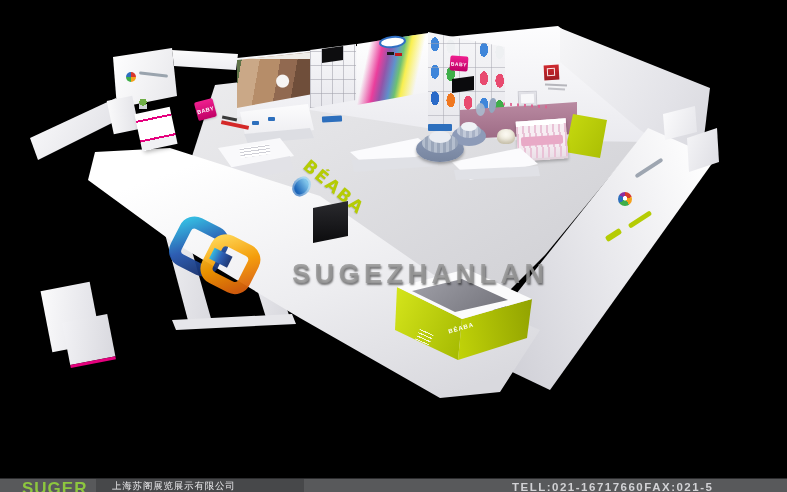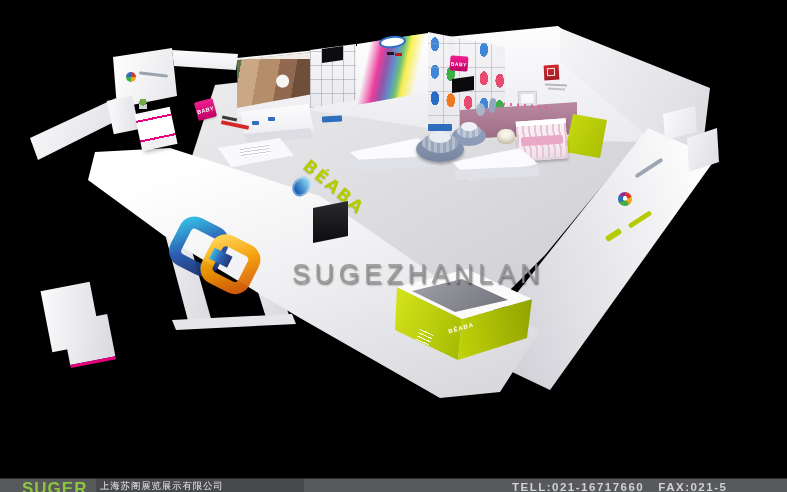--- a/index.html
+++ b/index.html
@@ -199,34 +199,34 @@
 #gc-right{left:456px;top:298px;width:78px;height:64px;z-index:10;
  clip-path:polygon(6px 21px,76px 1px,71px 40px,2px 62px);background:linear-gradient(80deg,#c3d509,#90a100)}
 #gc-brand{left:448px;top:325px;z-index:12;transform:rotate(-16deg);color:#fff;font-size:6px;font-weight:800;letter-spacing:1px;line-height:1}
 #gc-text{left:417px;top:331px;width:15px;height:12px;z-index:12;transform:rotate(24deg);opacity:.9;
  background:repeating-linear-gradient(0deg,rgba(255,255,255,.95) 0 1px,transparent 1px 3.5px)}
 
 
 #wm-logo{left:160px;top:206px;width:112px;height:100px;z-index:60;transform:rotate(-10deg);opacity:.95}
 #wm-title{left:286px;top:210px;z-index:60;font-size:50px;font-weight:700;letter-spacing:11px;line-height:1;
  color:rgba(150,150,150,.88);text-shadow:2px 2px 3px rgba(0,0,0,.5);font-family:"DejaVu Sans",sans-serif;white-space:nowrap}
-#wm-sub{left:292px;top:261px;z-index:60;font-size:27px;font-weight:400;letter-spacing:4.5px;line-height:1;
+#wm-sub{left:292px;top:261px;z-index:60;font-size:27px;font-weight:700;letter-spacing:4.5px;line-height:1;
  color:rgba(150,150,150,.85);text-shadow:1px 2px 2px rgba(0,0,0,.5);white-space:nowrap}
 
 
 #footer{left:0;top:478px;width:787px;height:14px;z-index:100;
  background:var(--footer_bg,#58595b);border-top:1px solid #2c2c2e}
 #f-logo{position:absolute;left:22px;top:1px;font-size:17px;font-weight:800;line-height:1;
  color:var(--footer_green,#8dc63f);letter-spacing:1px}
 #f-box{position:absolute;left:96px;top:0;height:14px;width:208px;background:var(--footer_box,#47484a);
- display:flex;align-items:center;padding-left:4px}
+ display:flex;align-items:center;padding-left:16px}
 #f-company{font-size:9.5px;color:#ececee;letter-spacing:.8px;font-family:"DejaVu Sans",sans-serif;white-space:nowrap}
 #f-contact{position:absolute;left:512px;top:2px;white-space:nowrap;font-size:11.5px;font-weight:bold;
  color:var(--footer_text,#d2d2d5);letter-spacing:1.5px}
-#f-fax{margin-left:14px}
+#f-fax{}
 </style>
 </head>
 <body>
 
 <div class="stage">
 
   <div class="abs" id="floor"></div>
   <div class="abs" id="backwall"></div>
   <div class="abs" id="rim"></div>
   <div class="abs" id="mural"></div>

